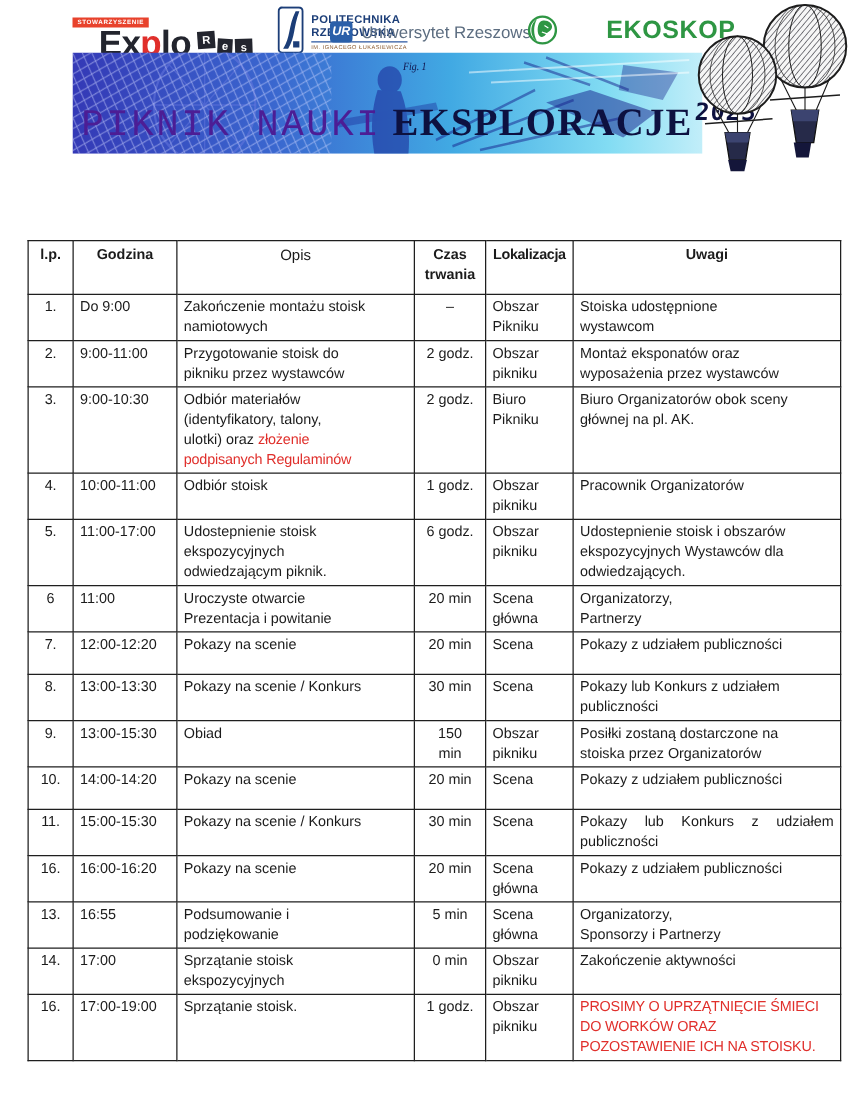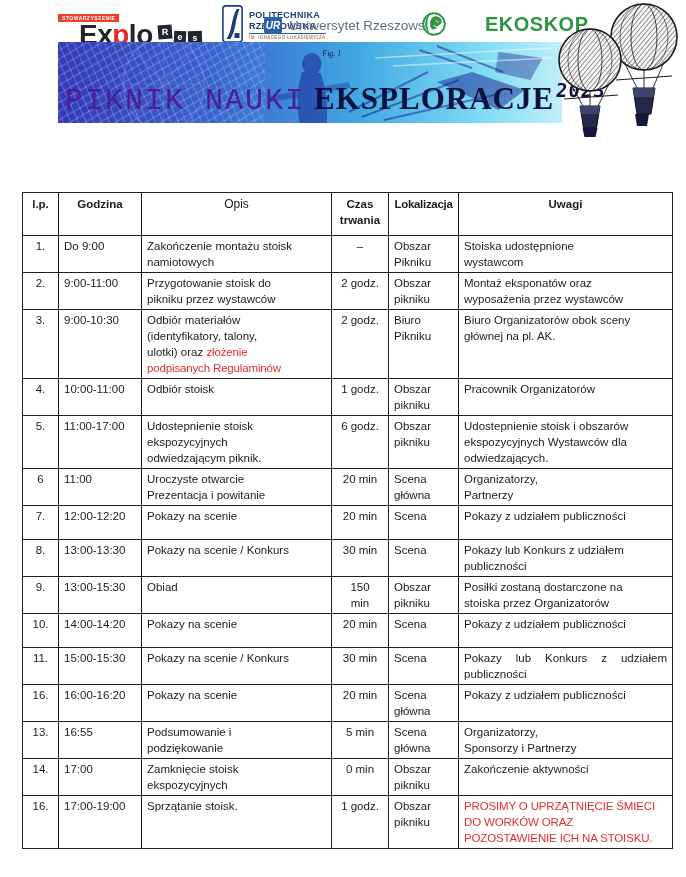--- a/index.html
+++ b/index.html
@@ -334,21 +334,21 @@
 podziękowanie</td>
           <td class="c-czas">5 min</td>
           <td class="c-lokalizacja">Scena
 główna</td>
           <td class="c-uwagi">Organizatorzy,
 Sponsorzy i Partnerzy</td>
         </tr>
         <tr>
           <td class="c-lp">14.</td>
           <td class="c-godzina">17:00</td>
-          <td class="c-opis">Zamknięcie stoisk
+          <td class="c-opis">Sprzątanie stoisk
 ekspozycyjnych</td>
           <td class="c-czas">0 min</td>
           <td class="c-lokalizacja">Obszar
 pikniku</td>
           <td class="c-uwagi">Zakończenie aktywności</td>
         </tr>
         <tr>
           <td class="c-lp">16.</td>
           <td class="c-godzina">17:00-19:00</td>
           <td class="c-opis">Sprzątanie stoisk.</td>

